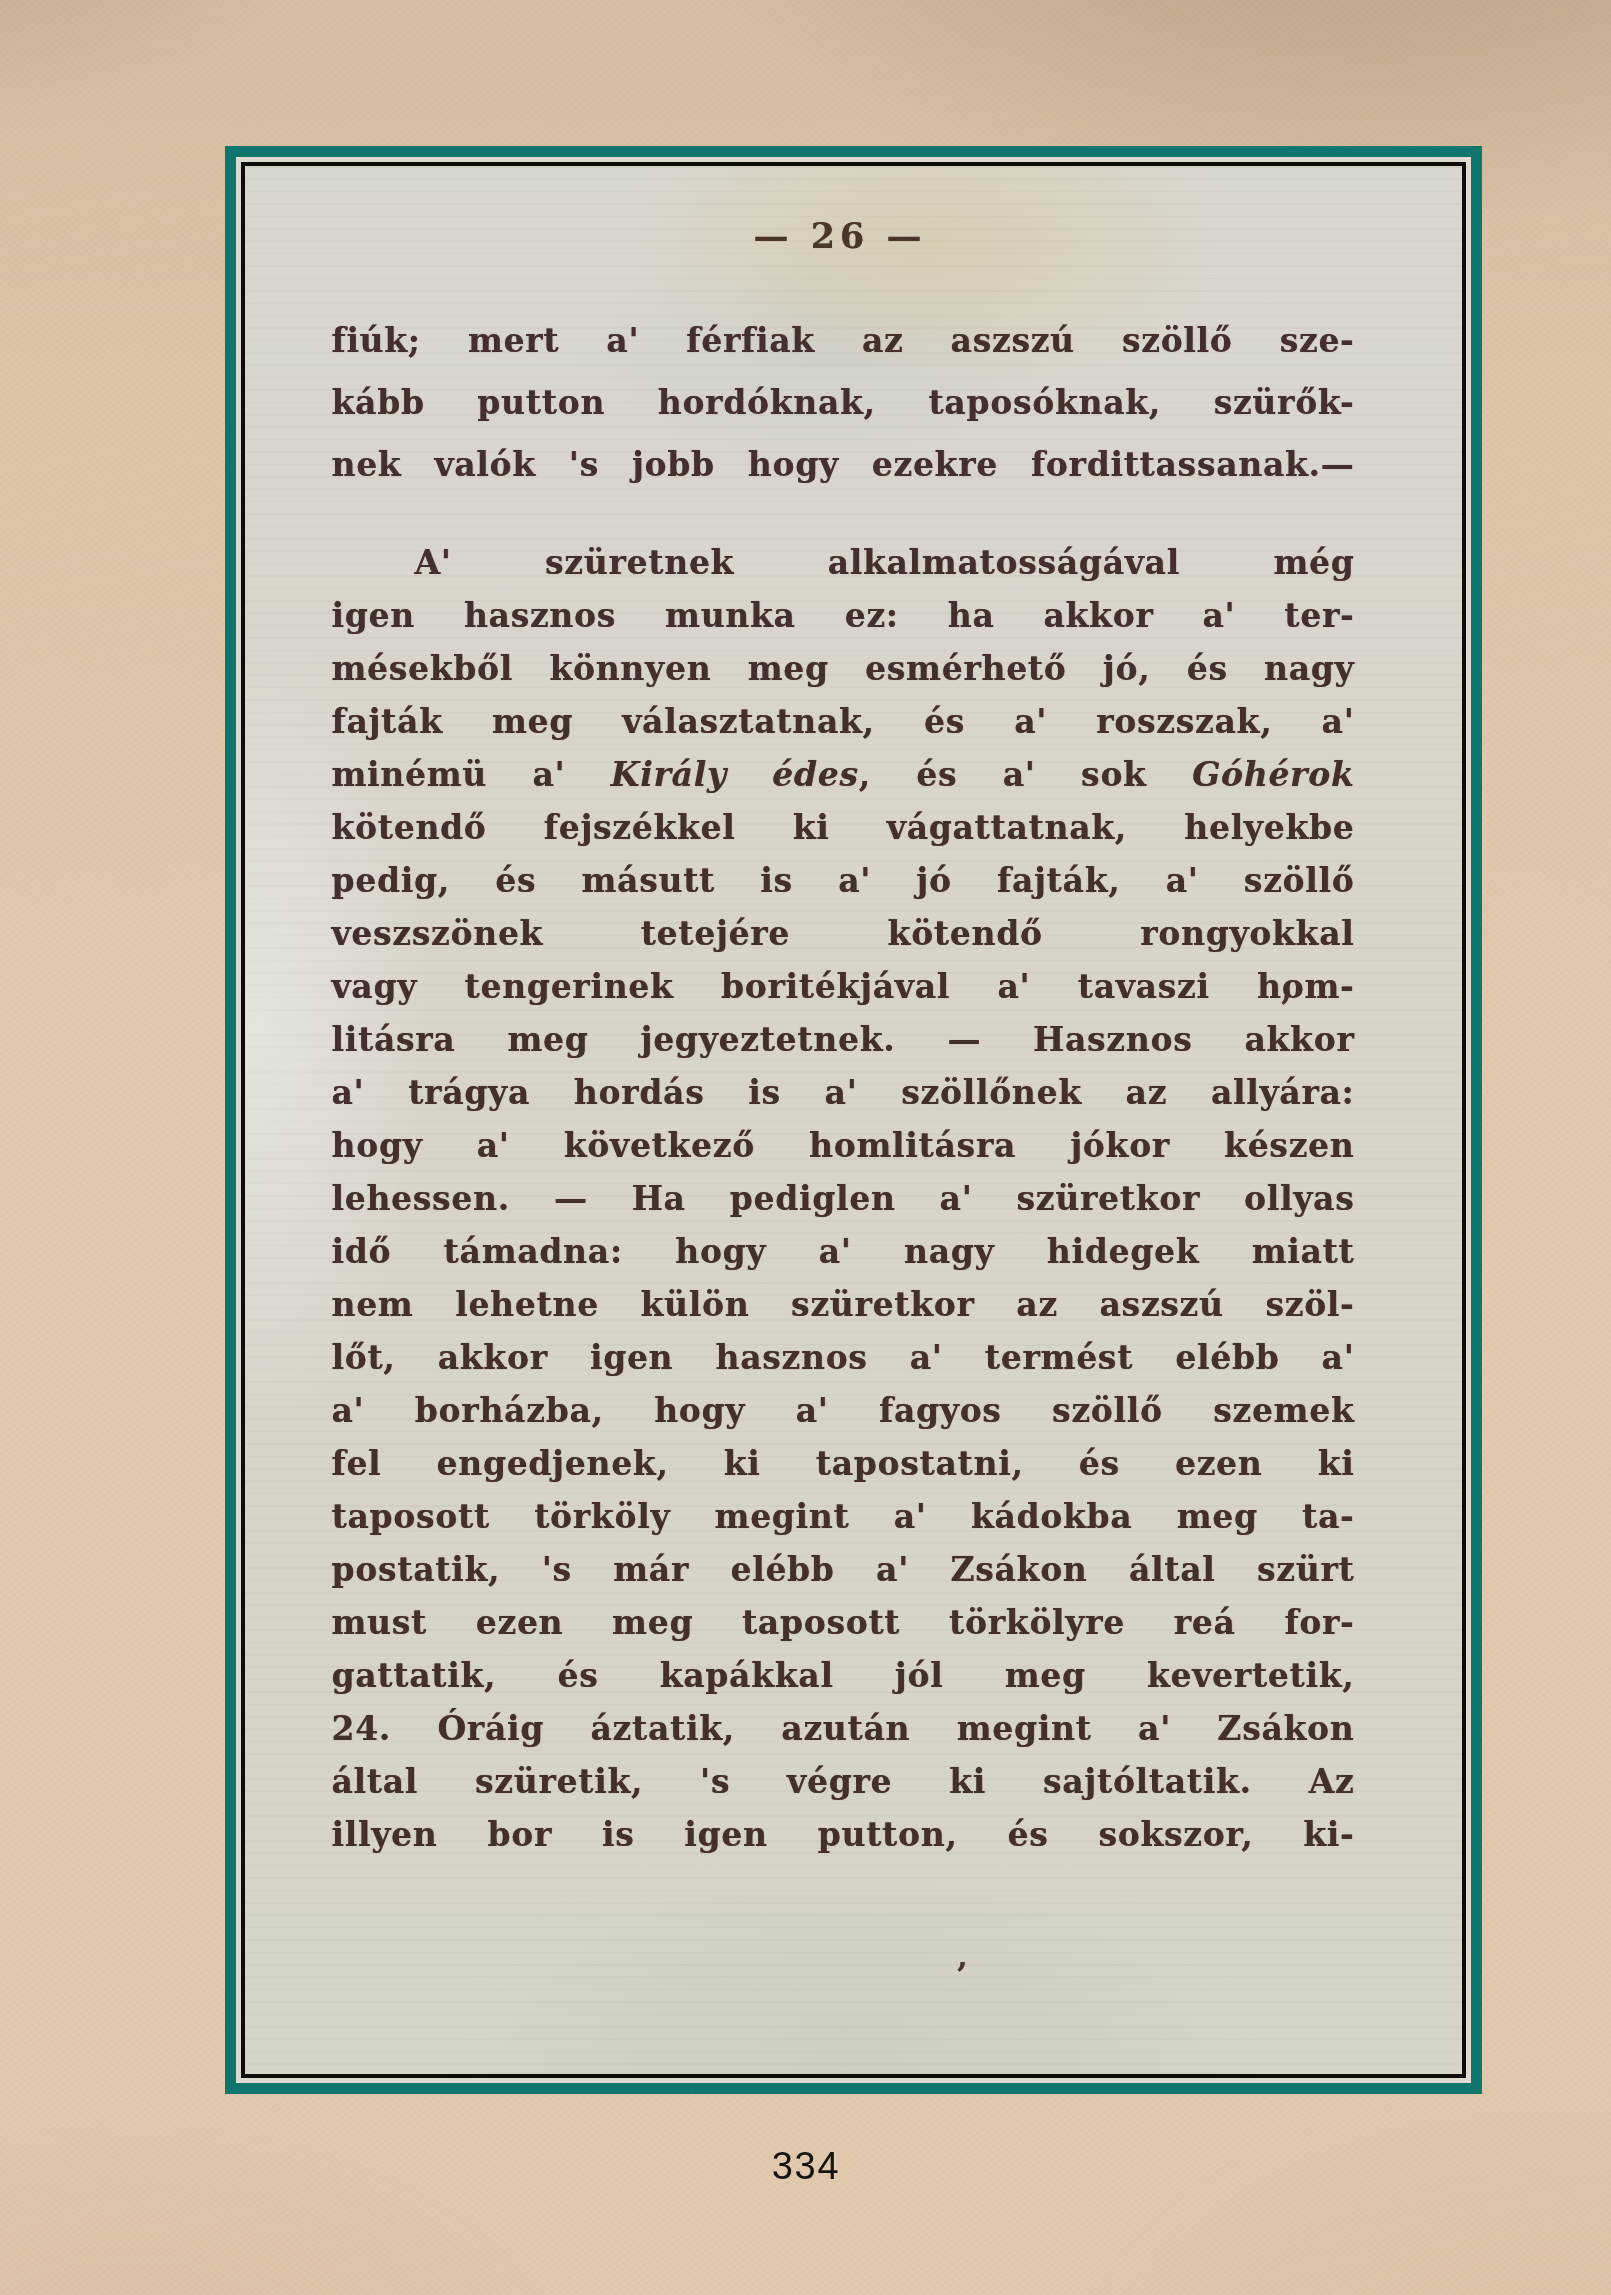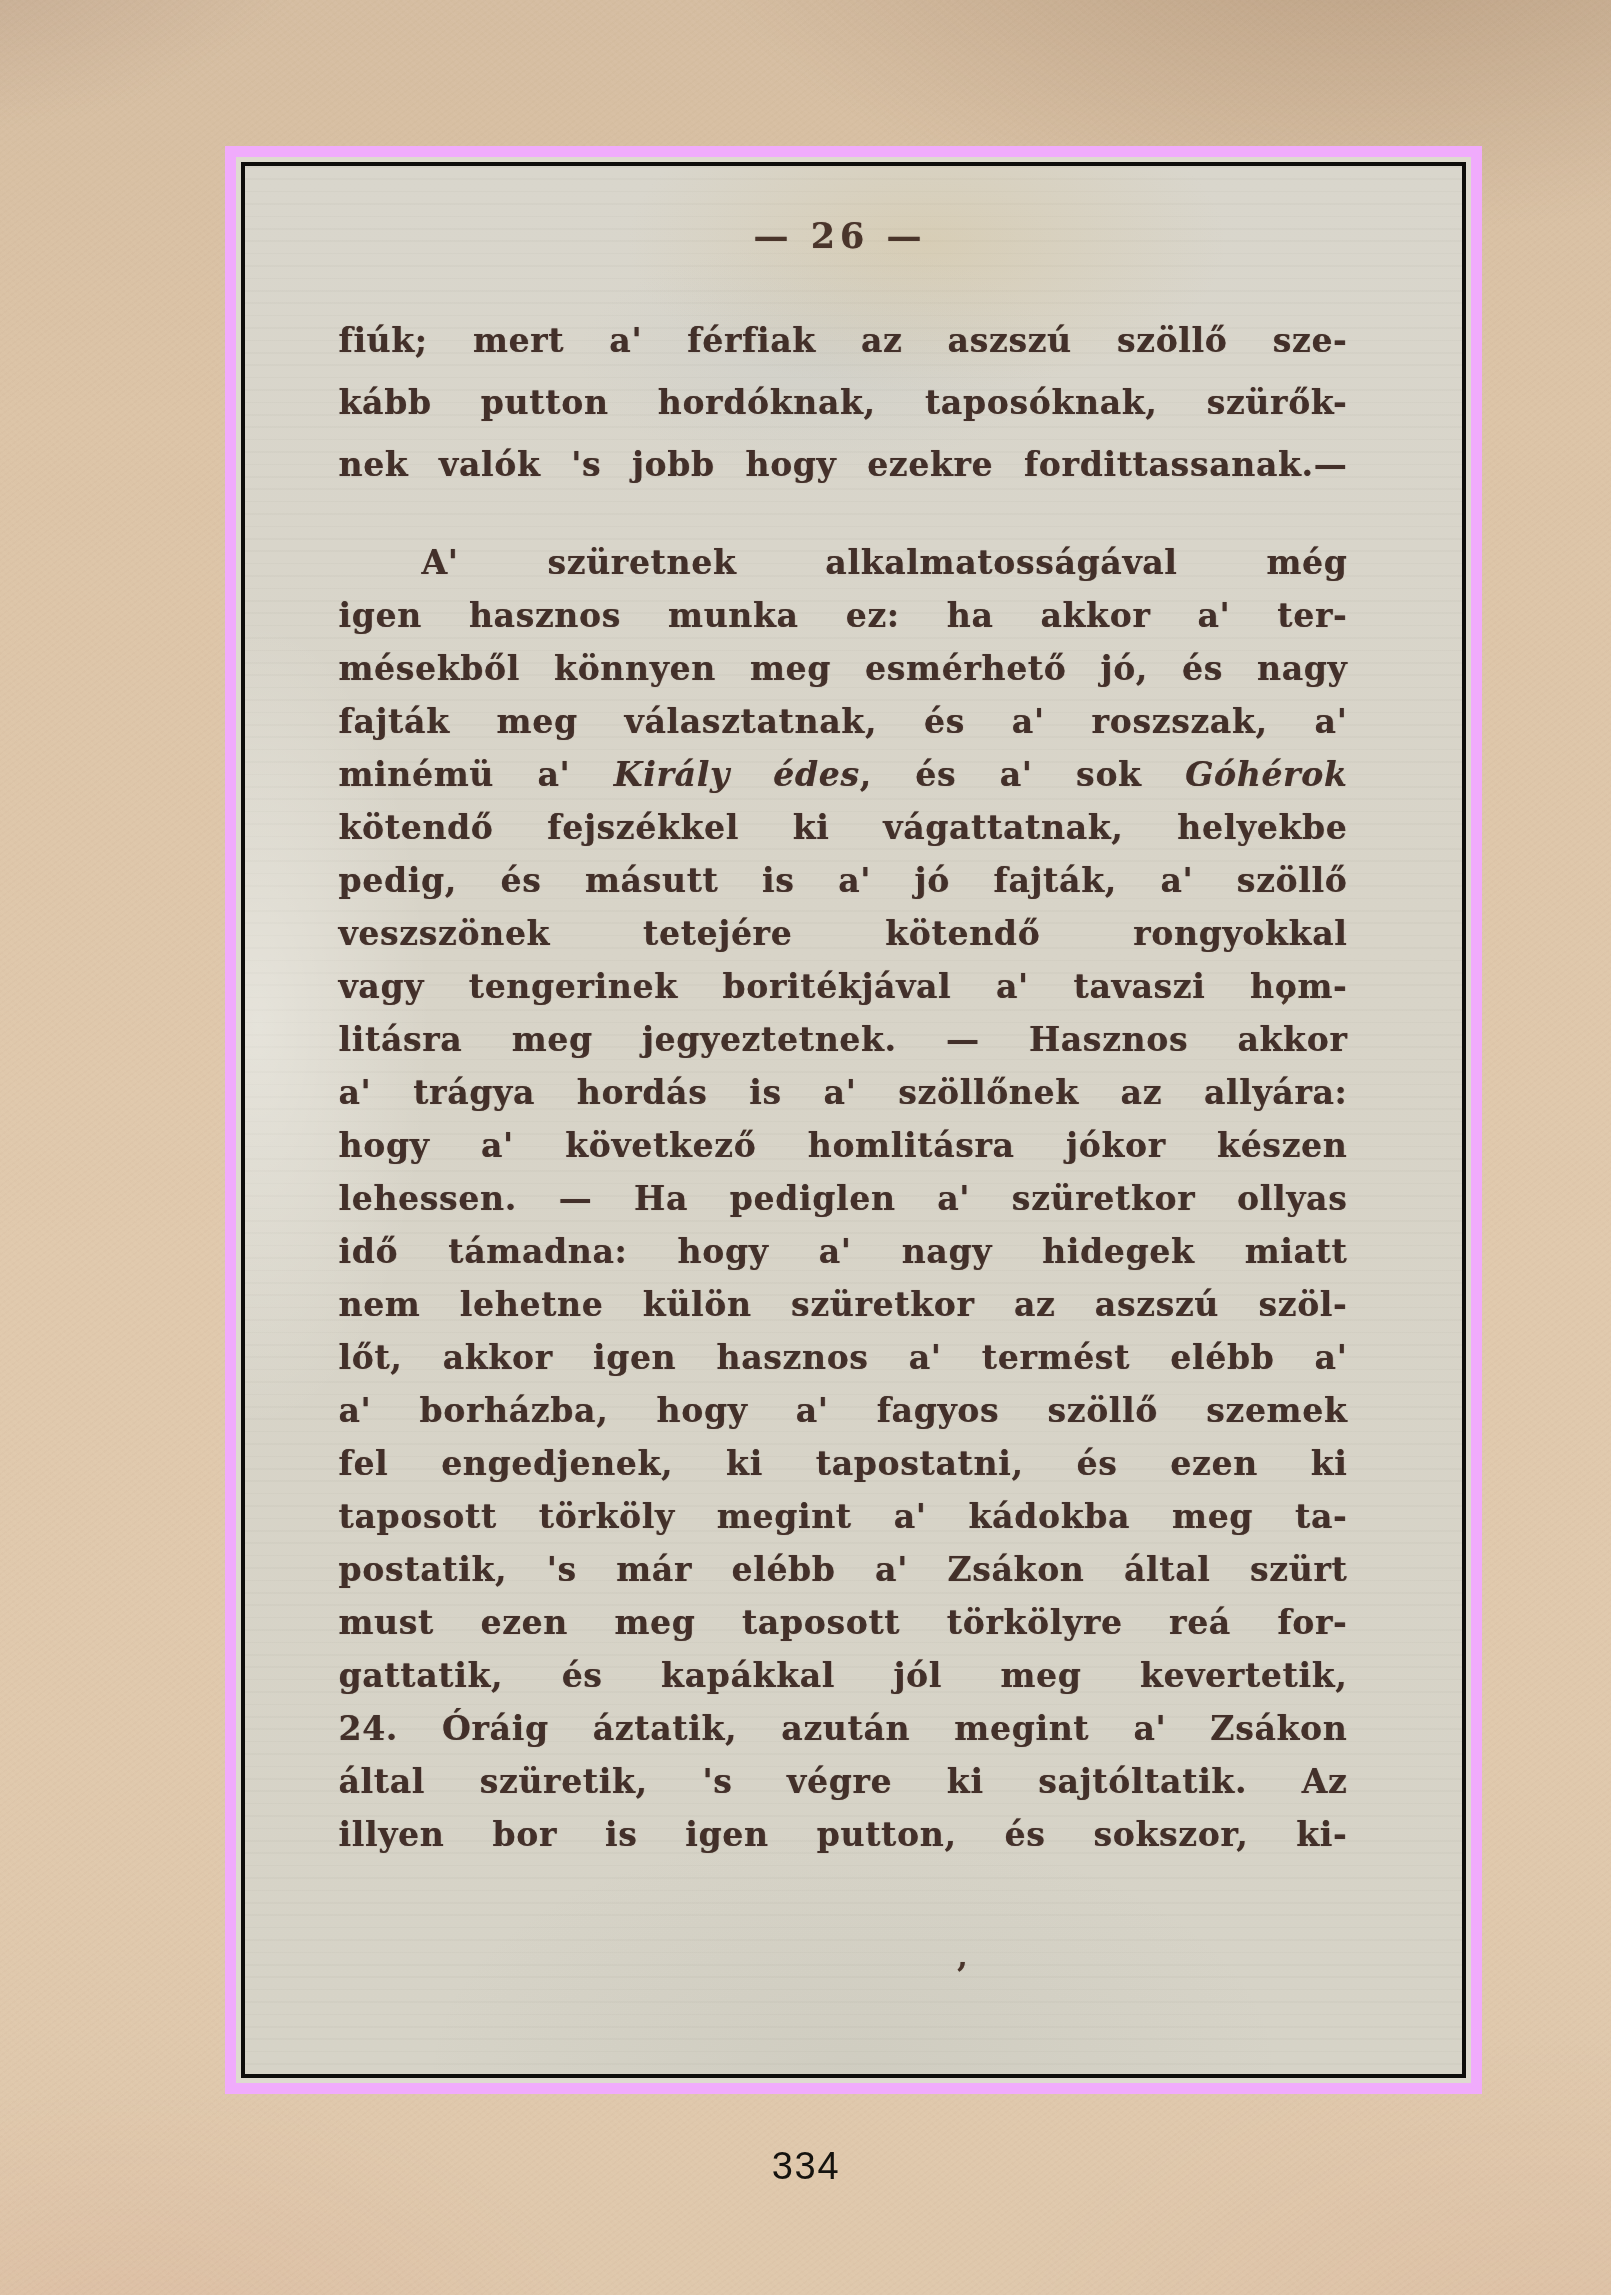--- a/index.html
+++ b/index.html
@@ -17,21 +17,21 @@
   .grain{
     position:absolute;inset:0;pointer-events:none;opacity:.5;
     background:
       repeating-linear-gradient(41deg, rgba(255,255,255,.035) 0 2.5px, rgba(0,0,0,0) 2.5px 5.8px),
       repeating-linear-gradient(-37deg, rgba(96,64,40,.03) 0 1.7px, rgba(0,0,0,0) 1.7px 5px);
   }
 
   
   .frame{
     position:absolute;left:225px;top:146px;width:1257px;height:1948px;
-    background:#f0abfc;padding:10.7px;box-sizing:border-box;
+    background:#0f766e;padding:10.7px;box-sizing:border-box;
   }
   .frame-gap{
     width:100%;height:100%;box-sizing:border-box;
     background:#dedacf;padding:5.8px;
   }
   .page{
     width:100%;height:100%;box-sizing:border-box;
     border:4.1px solid #0e0d0b;
     background:
       radial-gradient(430px 215px at 56% 4%, rgba(208,174,104,.22), rgba(208,174,104,0) 70%),
@@ -45,21 +45,21 @@
   }
 
   
   .folio{
     text-align:center;
     font-size:35px;line-height:38px;font-weight:700;
     color:#4a352b;letter-spacing:5px;
     text-shadow:0 0 0.8px rgba(74,53,43,.55);
   }
   .textblock{width:1025px;}
-  .para{margin:8px;}
+  .para{margin:1px;}
   .para-1{margin-top:55px;}
   .para-1 .tline{line-height:62px;}
   .para-2{margin-top:40px;}
   .para-2 .tline{line-height:53px;}
   .tline{
     font-size:33px;font-weight:700;color:#43302a;
     letter-spacing:0.7px;word-spacing:5.8px;
     text-align:justify;text-align-last:justify;
     text-shadow:0 0 0.8px rgba(62,43,34,.5), 0.4px 0.4px 0 rgba(62,43,34,.25);
     white-space:normal;

